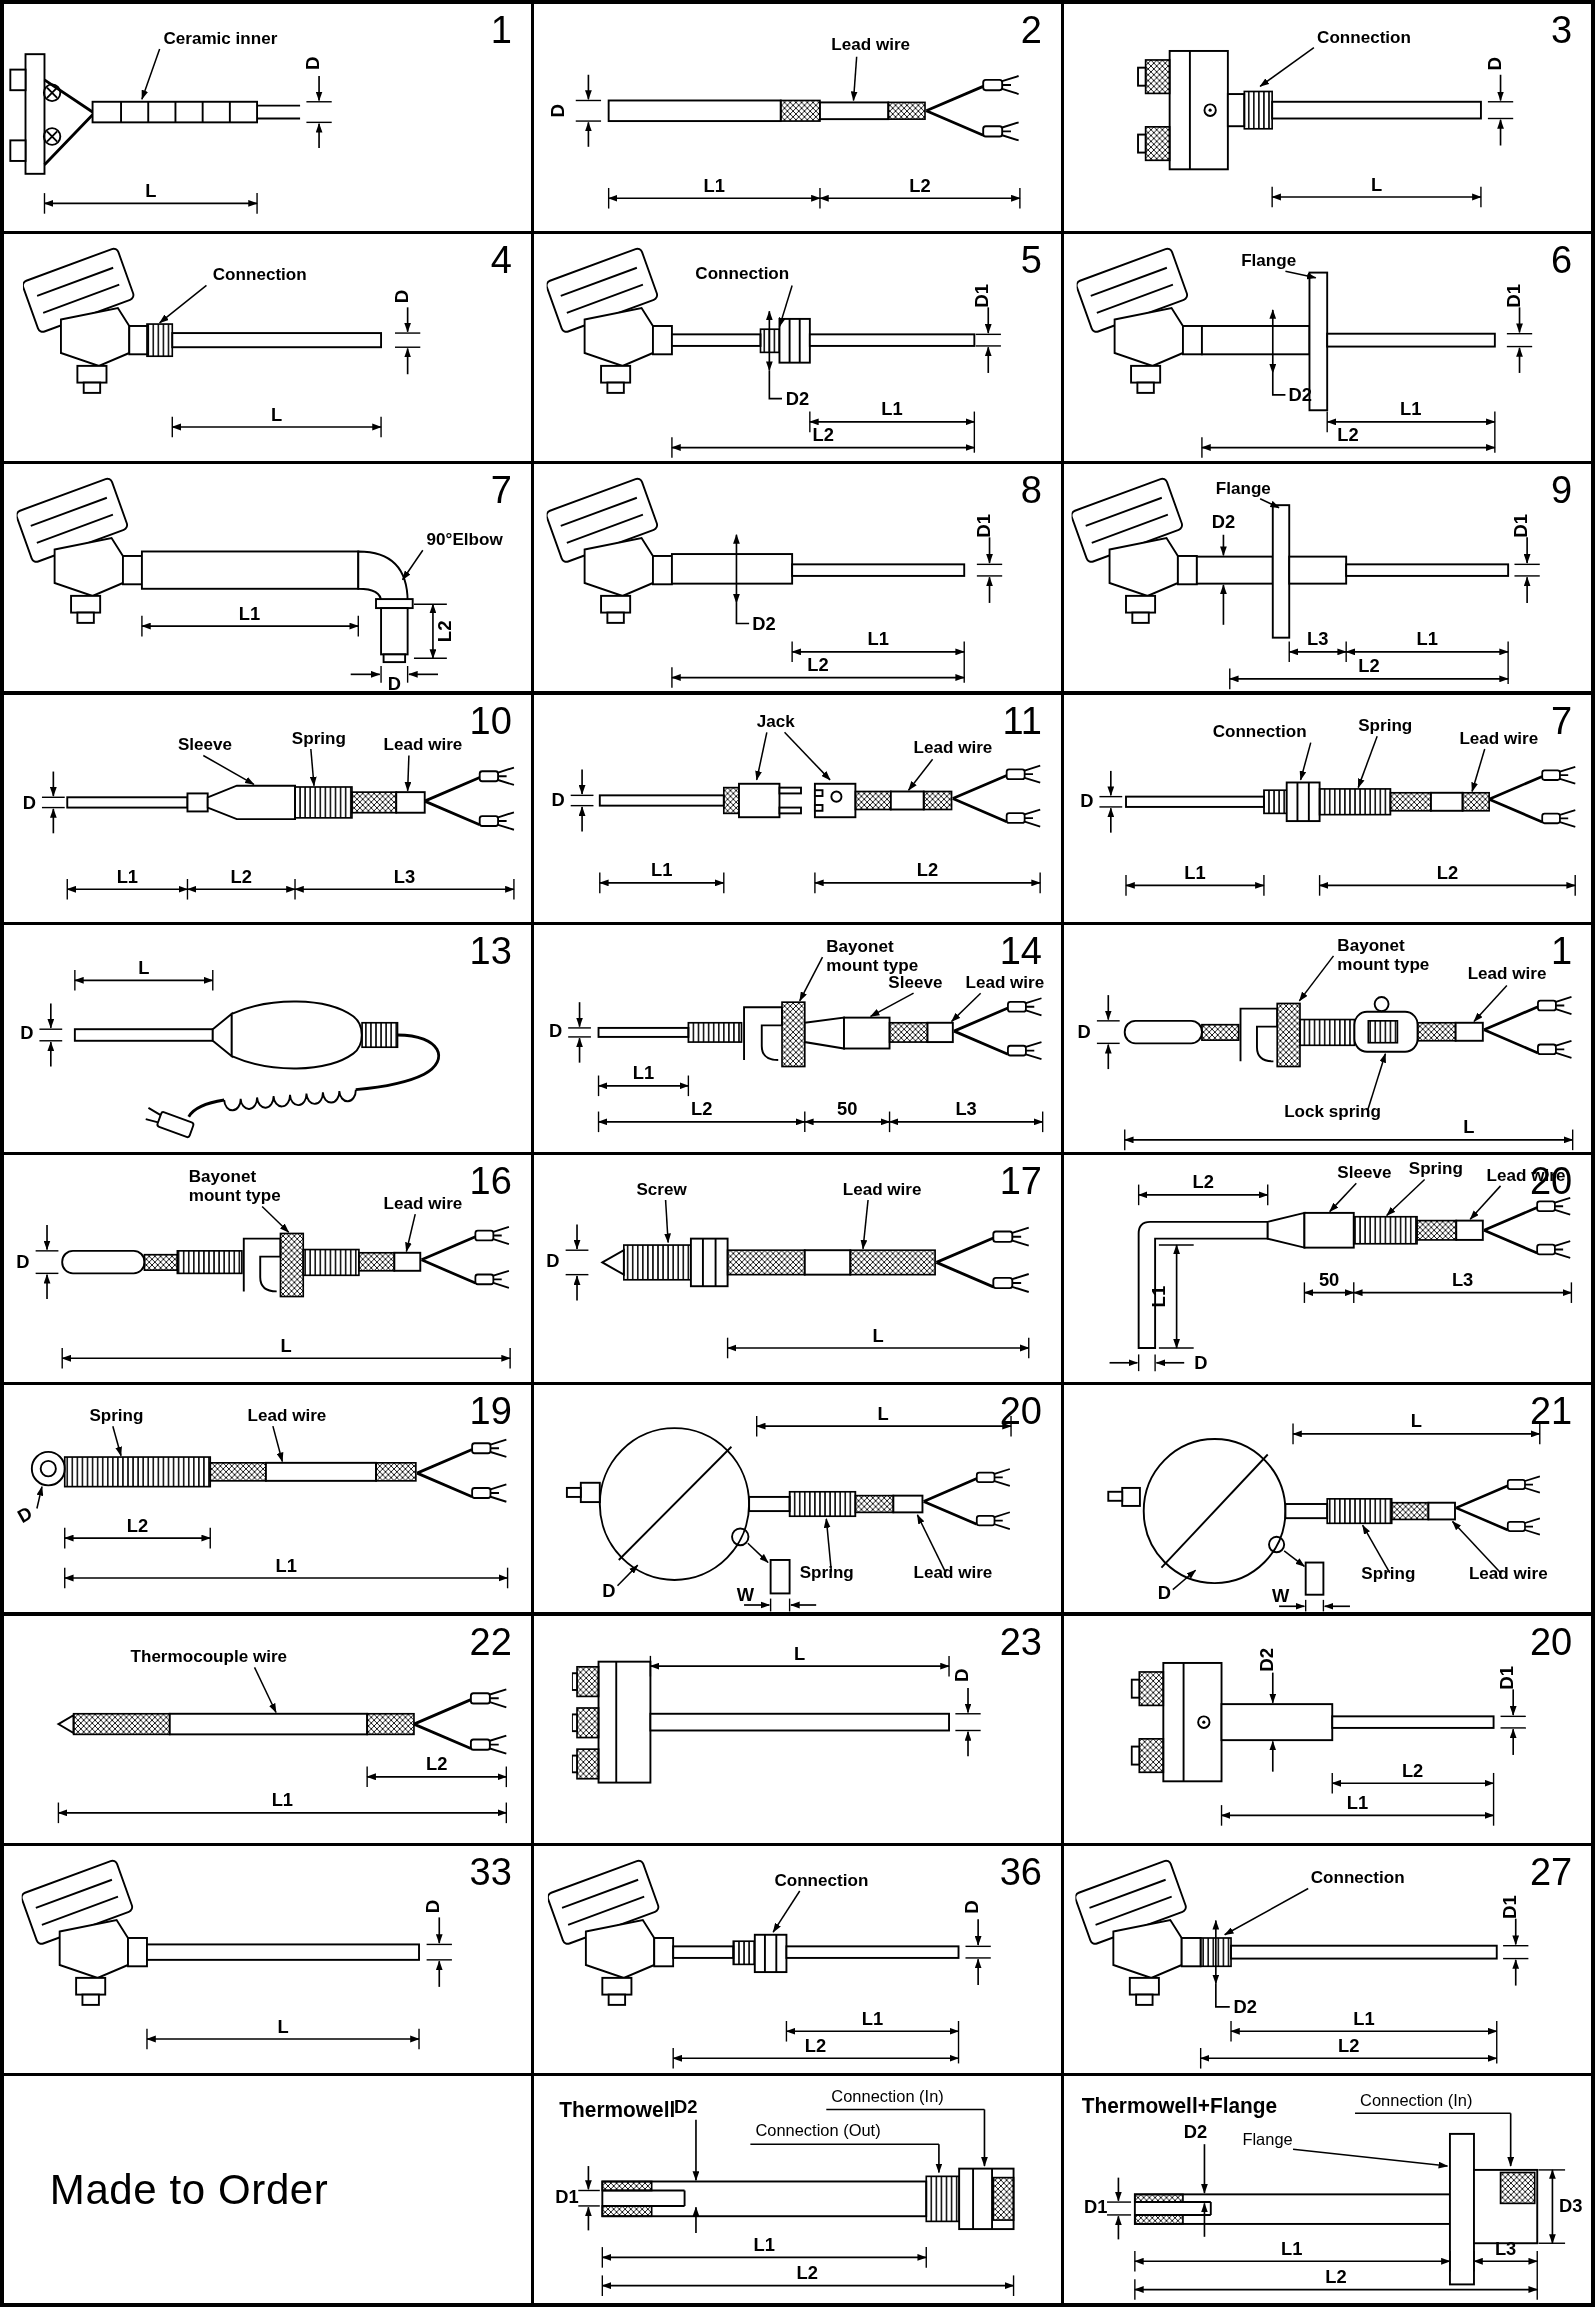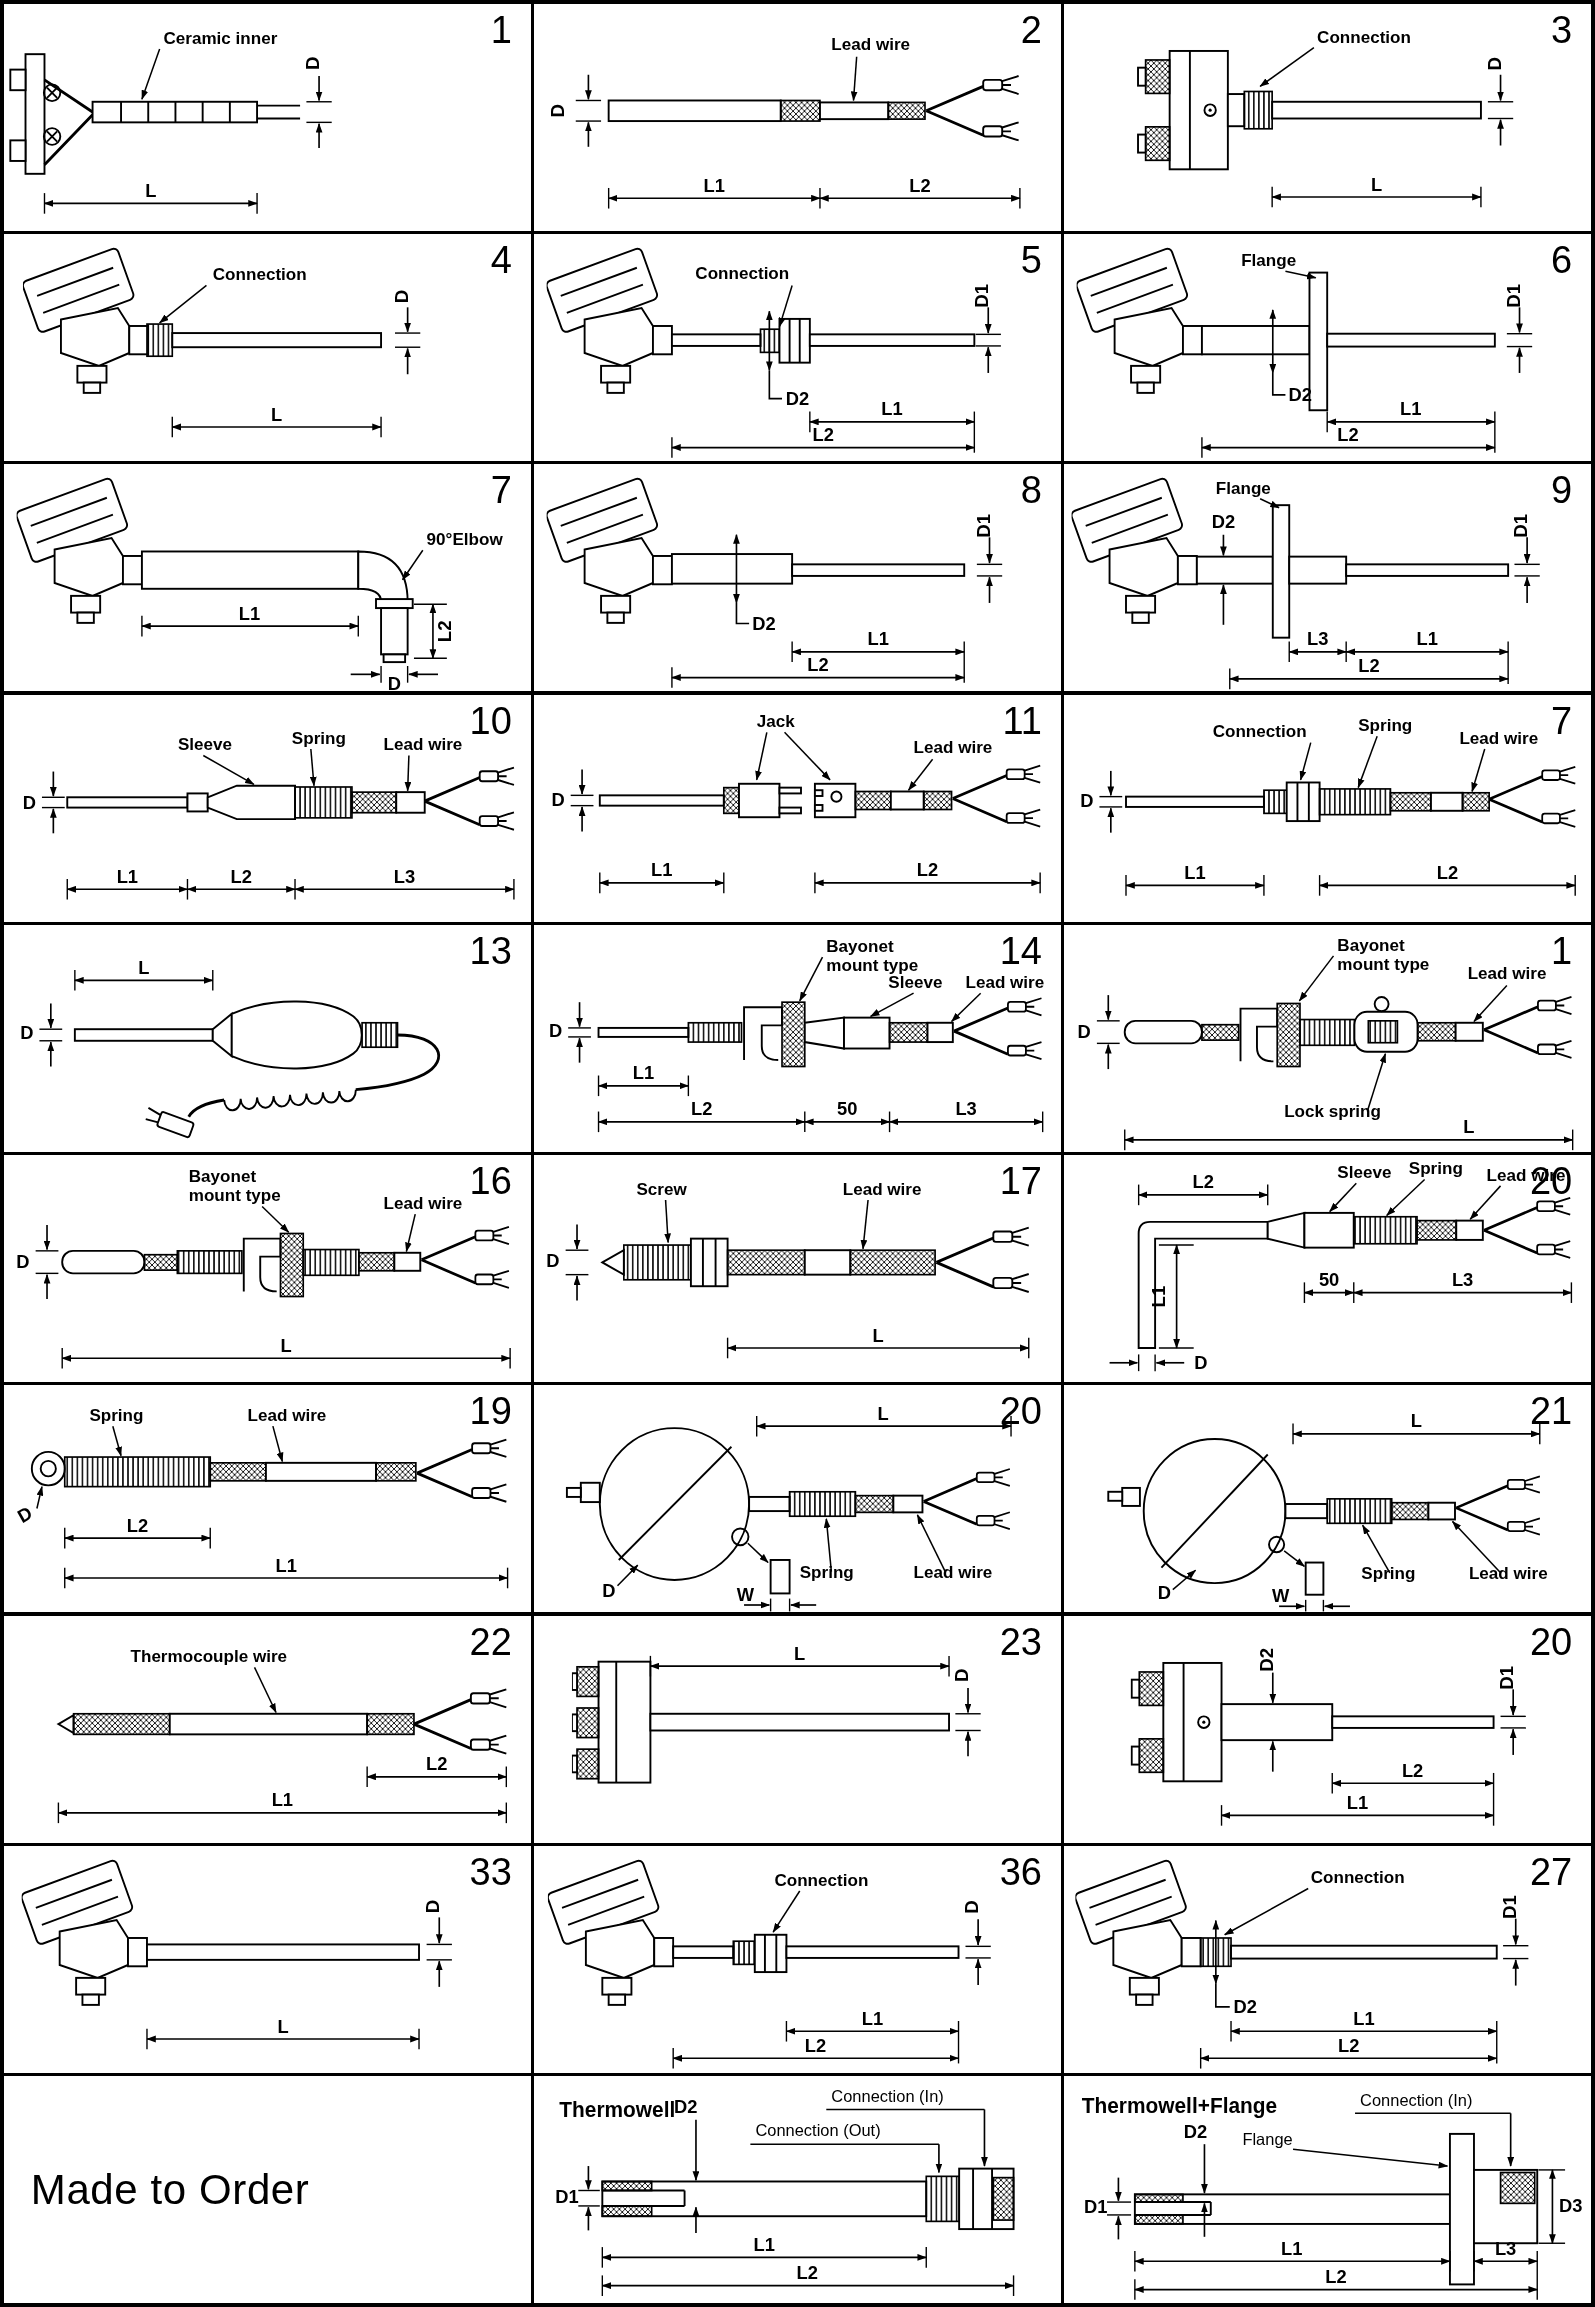--- a/index.html
+++ b/index.html
@@ -15,21 +15,21 @@
   svg text.thin{font-weight:400;font-size:26px}
   svg text.title{font-size:33px}
   .s{fill:#fff;stroke:#000;stroke-width:3}
   .sf{fill:url(#hatch);stroke:#000;stroke-width:2.6}
   .sp{fill:url(#vl);stroke:#000;stroke-width:2.6}
   .ln{fill:none;stroke:#000;stroke-width:3}
   .lnt{fill:none;stroke:#000;stroke-width:4.5}
   .dim{fill:none;stroke:#000;stroke-width:2.6}
   .tick{stroke:#000;stroke-width:2.2}
   .leader{fill:none;stroke:#000;stroke-width:2.4}
-  .mto{position:absolute;inset:0;display:flex;align-items:center;padding-left:27px;
+  .mto{position:absolute;inset:0;display:flex;align-items:center;padding-left:46px;
        font-size:42px;font-weight:400;letter-spacing:0.6px;color:#000}
 </style>
 </head>
 <body>
 
 <svg width="0" height="0" style="position:absolute" aria-hidden="true">
 <defs>
   <marker id="ar" viewBox="0 0 14 10" markerWidth="15" markerHeight="11" refX="13" refY="5" orient="auto-start-reverse" markerUnits="userSpaceOnUse">
         <path d="M0,0 L14,5 L0,10 Z" fill="#000"></path>
       </marker>

